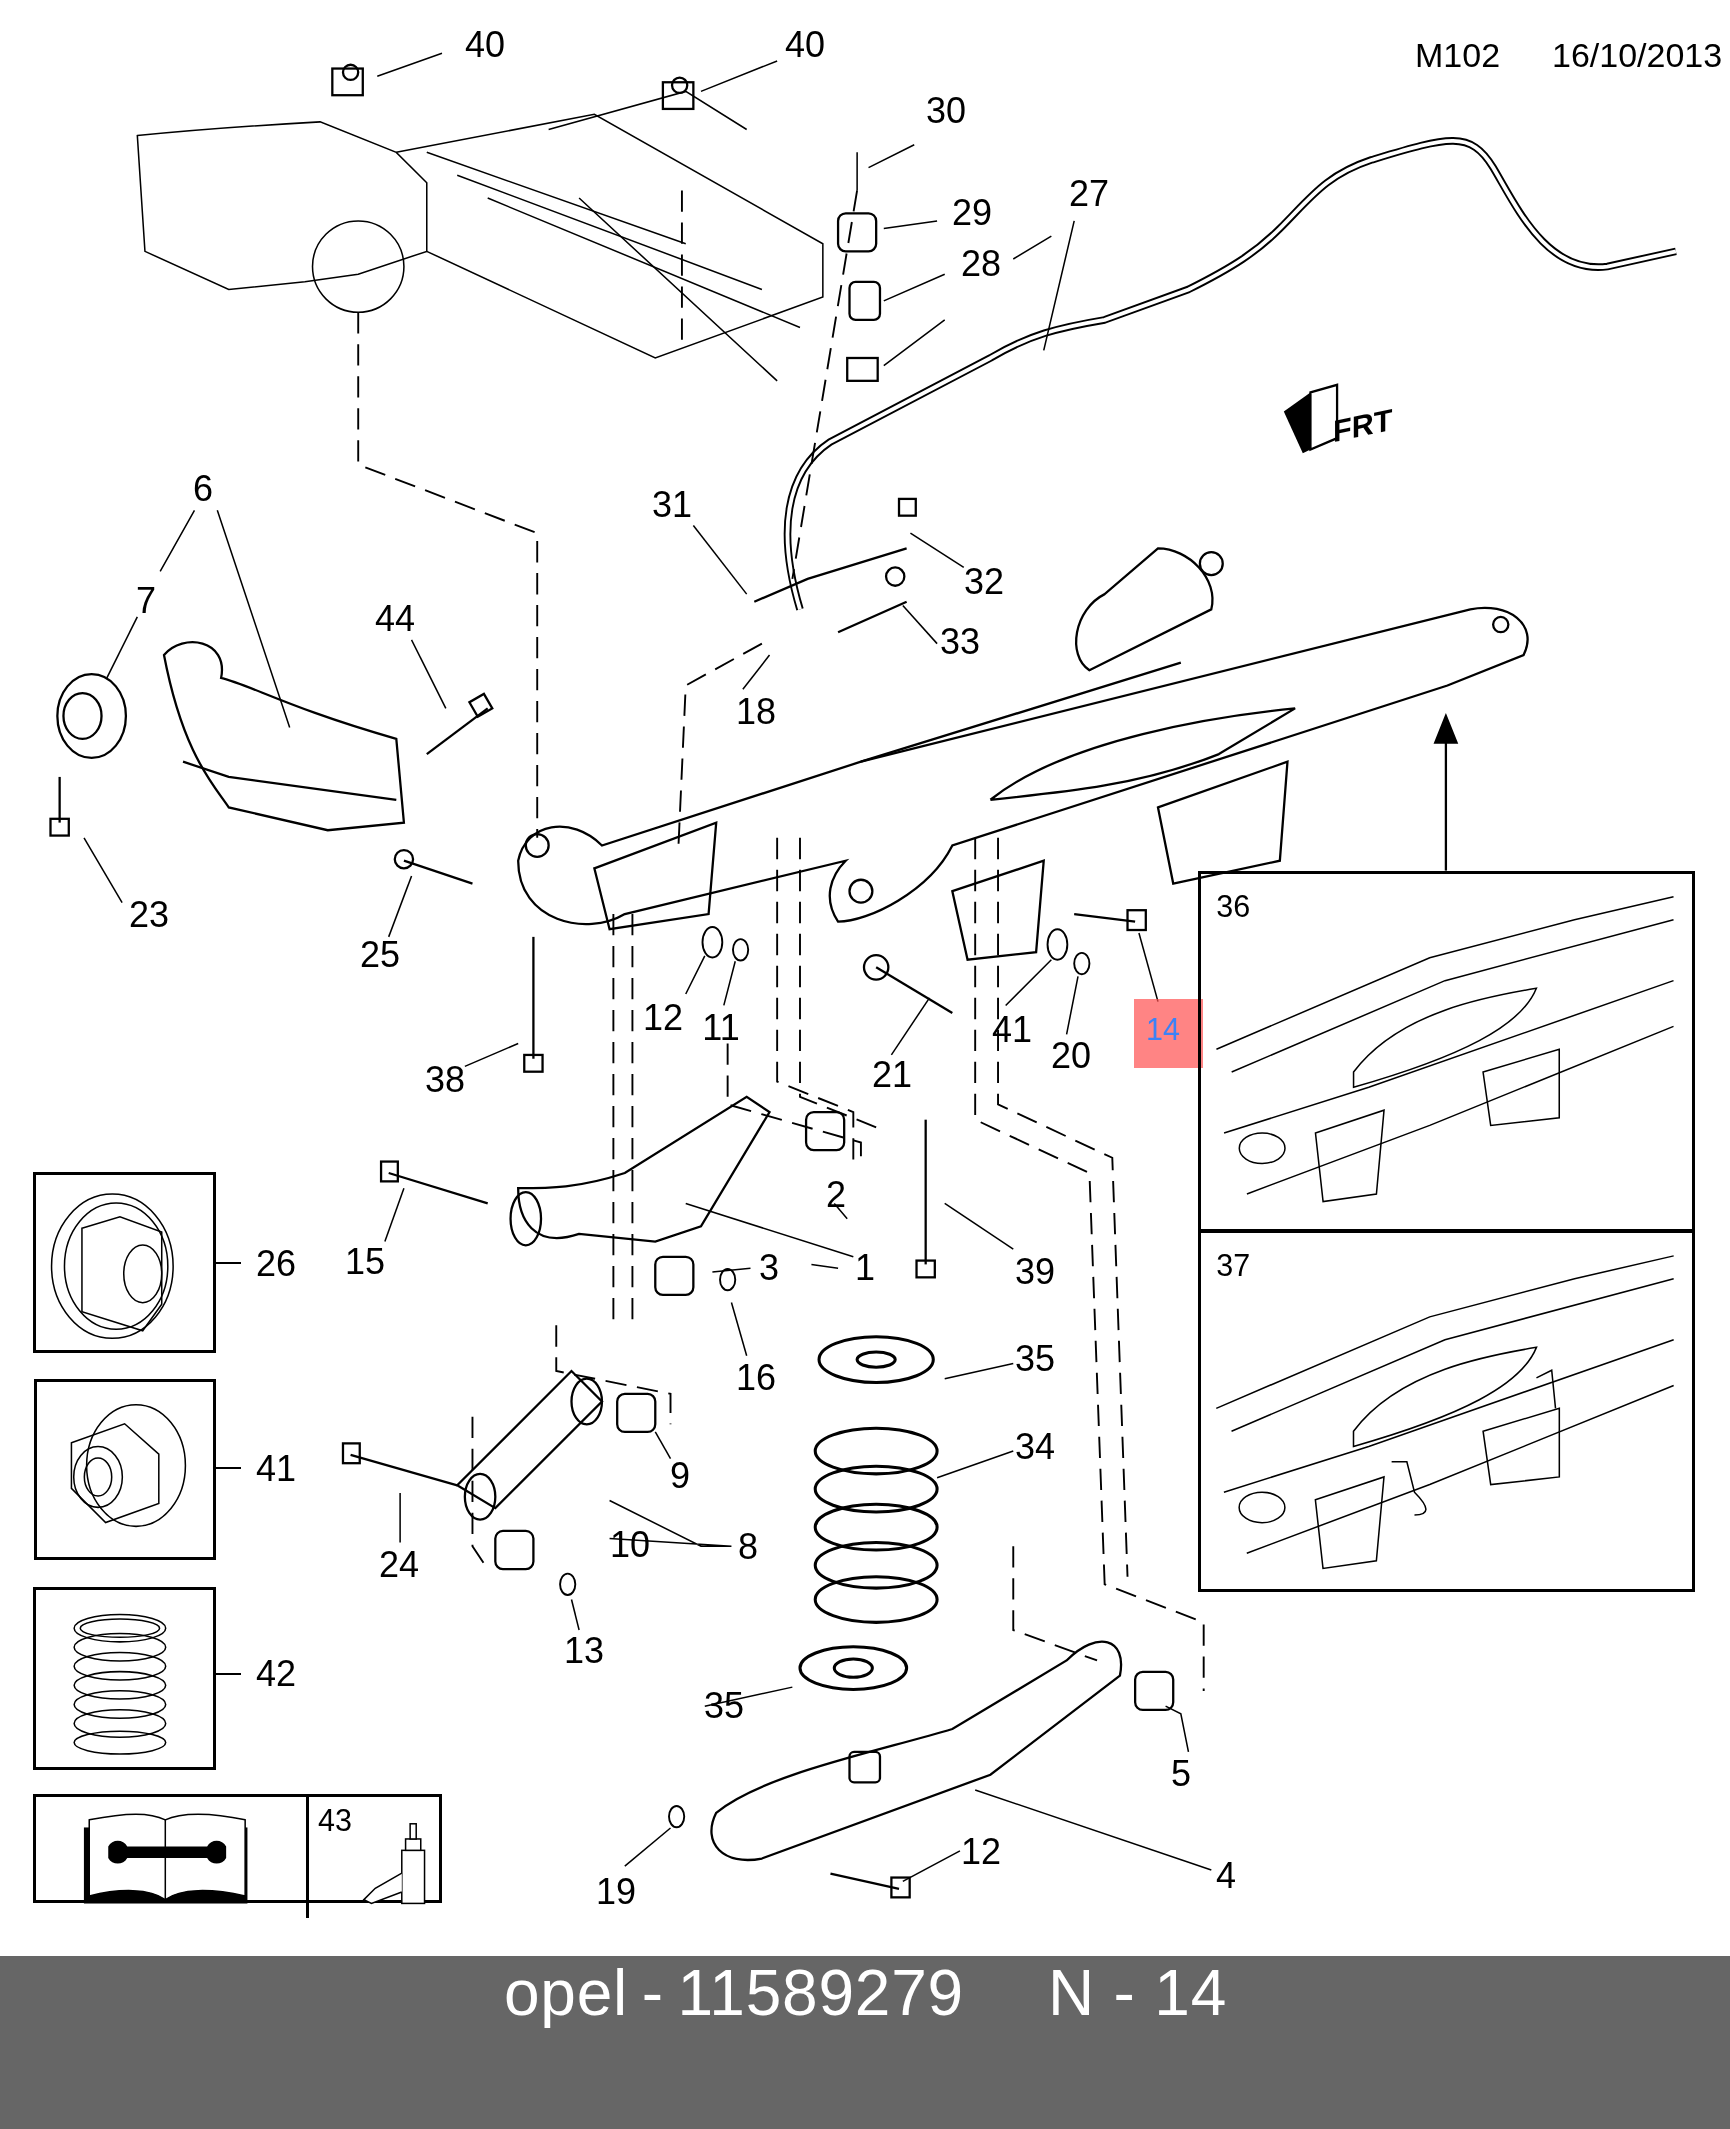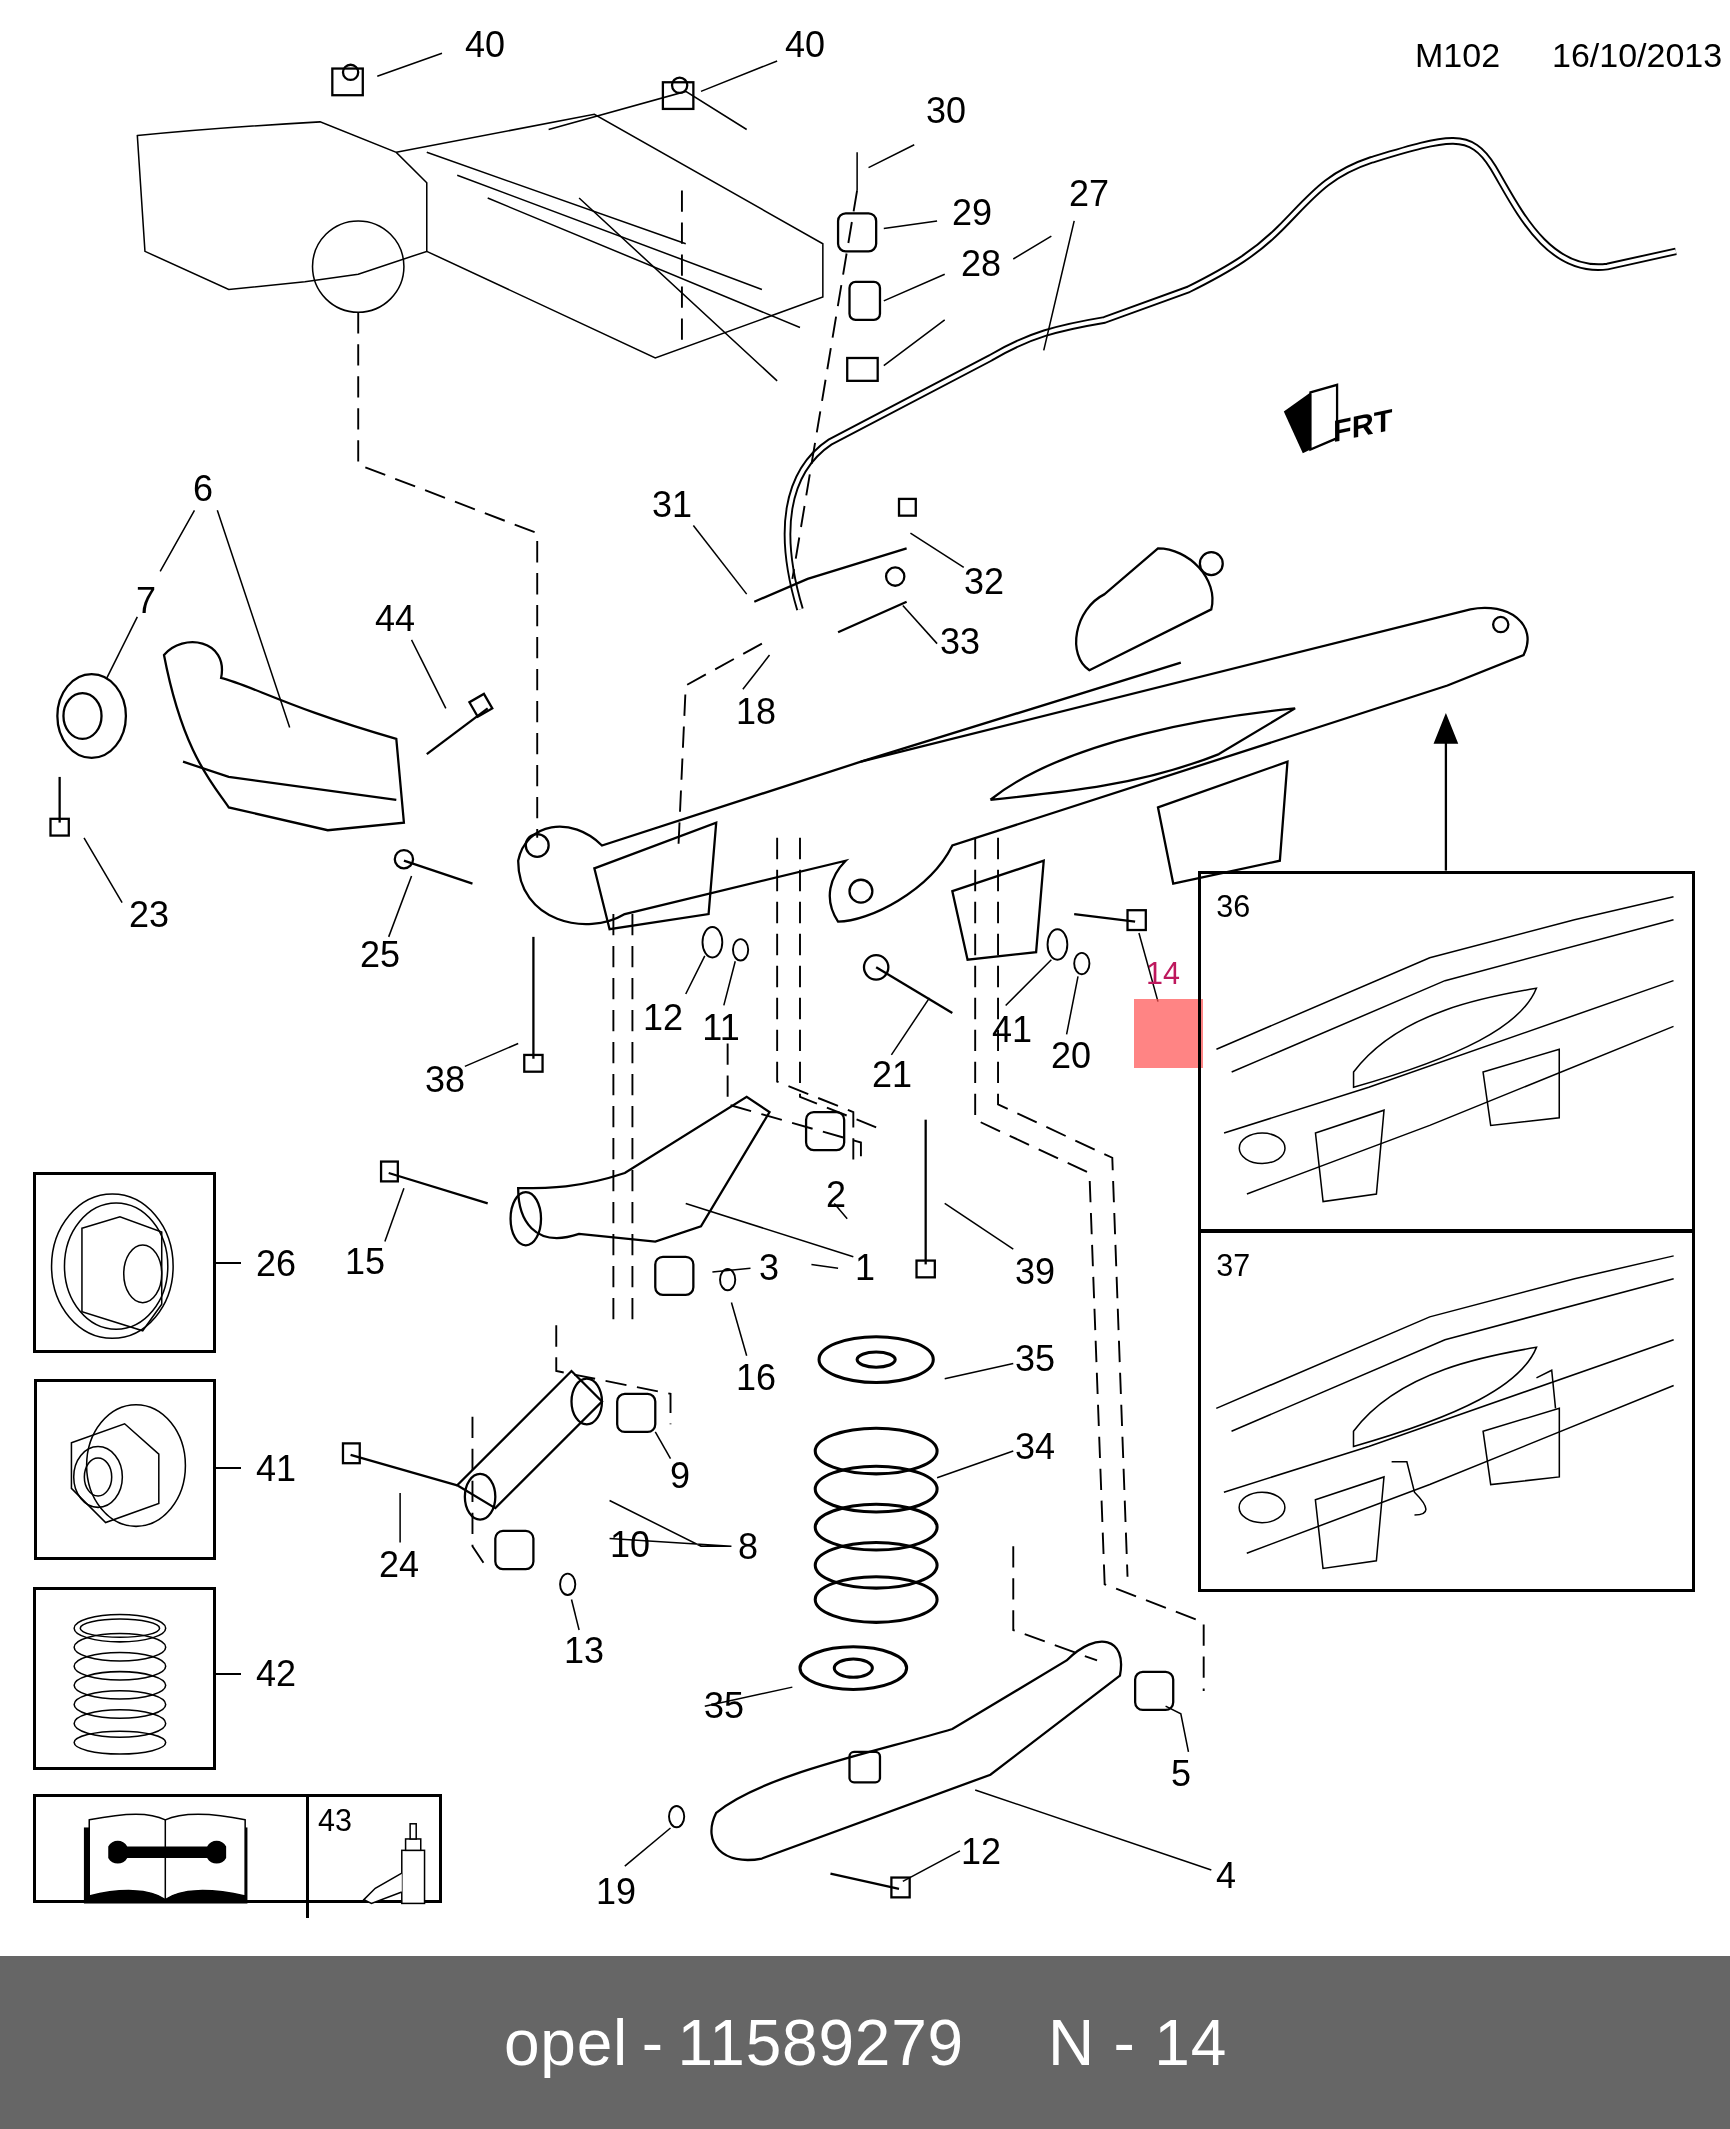--- a/index.html
+++ b/index.html
@@ -2,25 +2,25 @@
 <html style="font-size:12.2px"><head>
 <meta charset="utf-8">
 <style>
   html, body { margin: 0; padding: 0; background: #ffffff; }
   body { width: 1731px; height: 2129px; position: relative; overflow: hidden;
          font-family: "Liberation Sans", sans-serif; color: #000; }
   #diagram { position: absolute; left: 0; top: 0; width: 1731px; height: 1956px; }
   .lbl { position: absolute; font-size: 36px; line-height: 1; transform: translate(-50%, -50%); white-space: nowrap; }
   .hdr { position: absolute; top: 36px; font-size: 34px; }
   .hl { position: absolute; left: 1134px; top: 999px; width: 69px; height: 69px; background: rgba(255,80,80,0.7); }
-  .hl-text { position:absolute; left:1163px; top:973px; transform:translate(-50%,-50%); font-size:30.5px; color:#be185d; }
+  .hl-text { position:absolute; left:1163px; top:1029px; transform:translate(-50%,-50%); font-size:30.5px; color:#3b82f6; }
   .box { position: absolute; border: 3px solid #000; box-sizing: border-box; background: transparent; padding-left: 12px; }
   .inset-lbl { position:absolute; font-size:30.5px; }
   #footer { position: absolute; left: 0; top: 1956px; width: 1731px; height: 173px; background: #666666;
-            display:flex; align-items:center; justify-content:center; }
+            display:flex; align-items:flex-start; justify-content:center; }
   #footer span { color: #ffffff; font-size: 64px; letter-spacing: 0.8px; }
   #footer .gap { display:inline-block; width: 84px; }
   svg { position:absolute; left:0; top:0; }
 </style>
 </head>
 <body>
 
 <div id="diagram">
   <span class="hdr" style="left:1415px">M102</span>
   <span class="hdr" style="left:1552px">16/10/2013</span>

